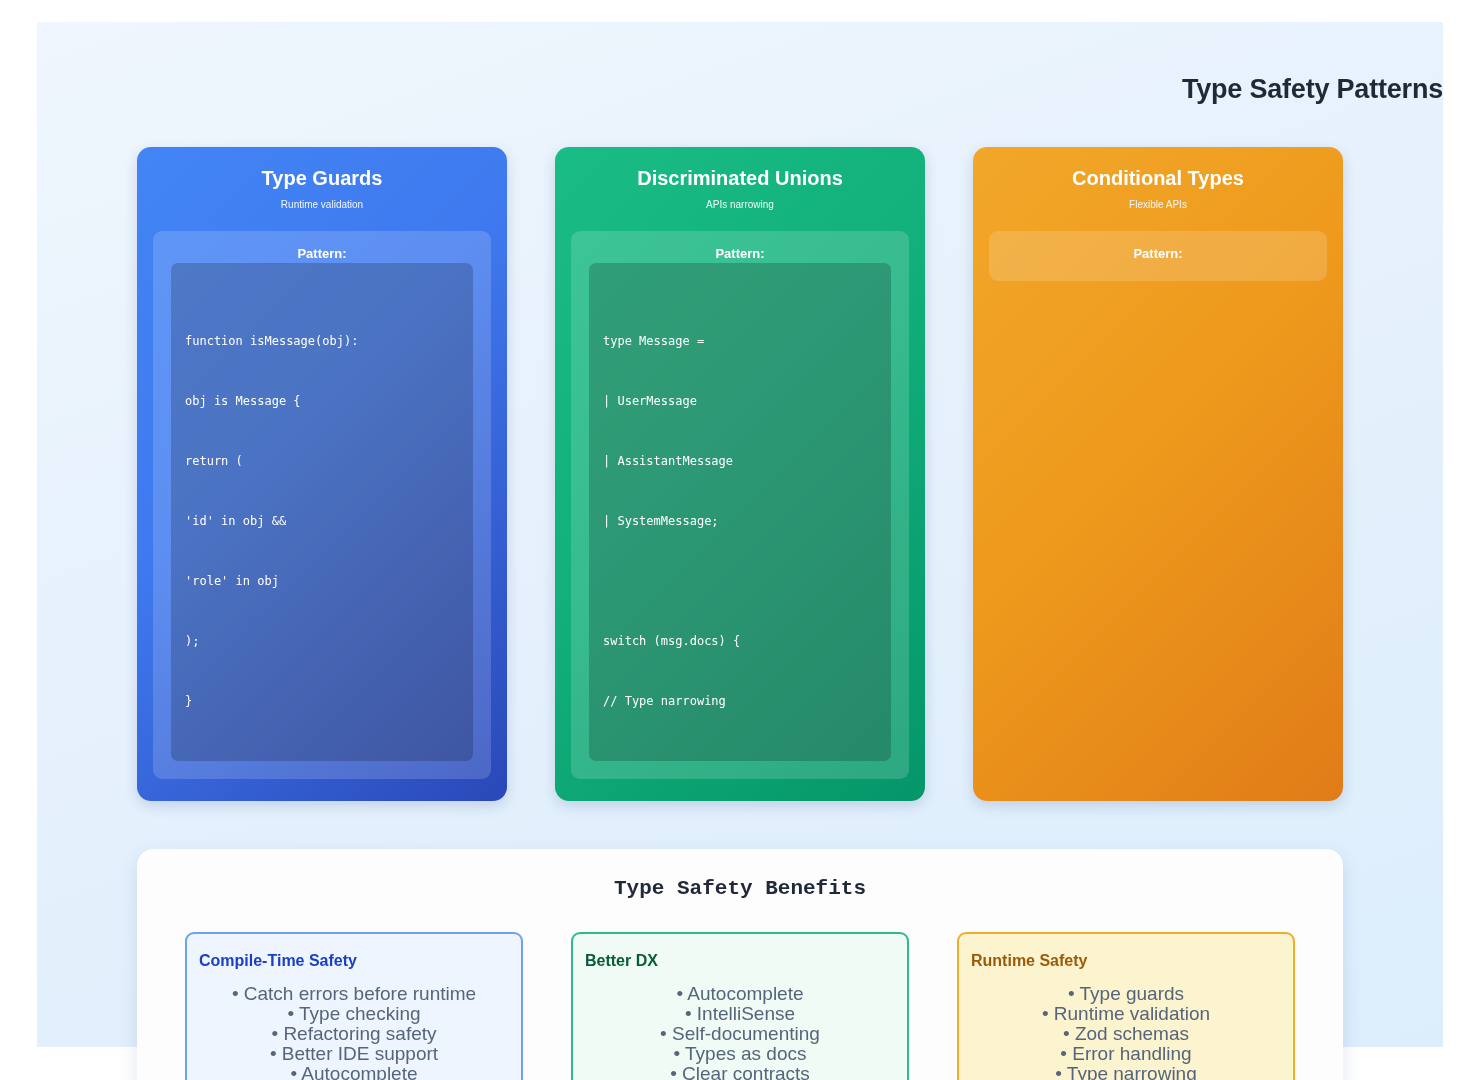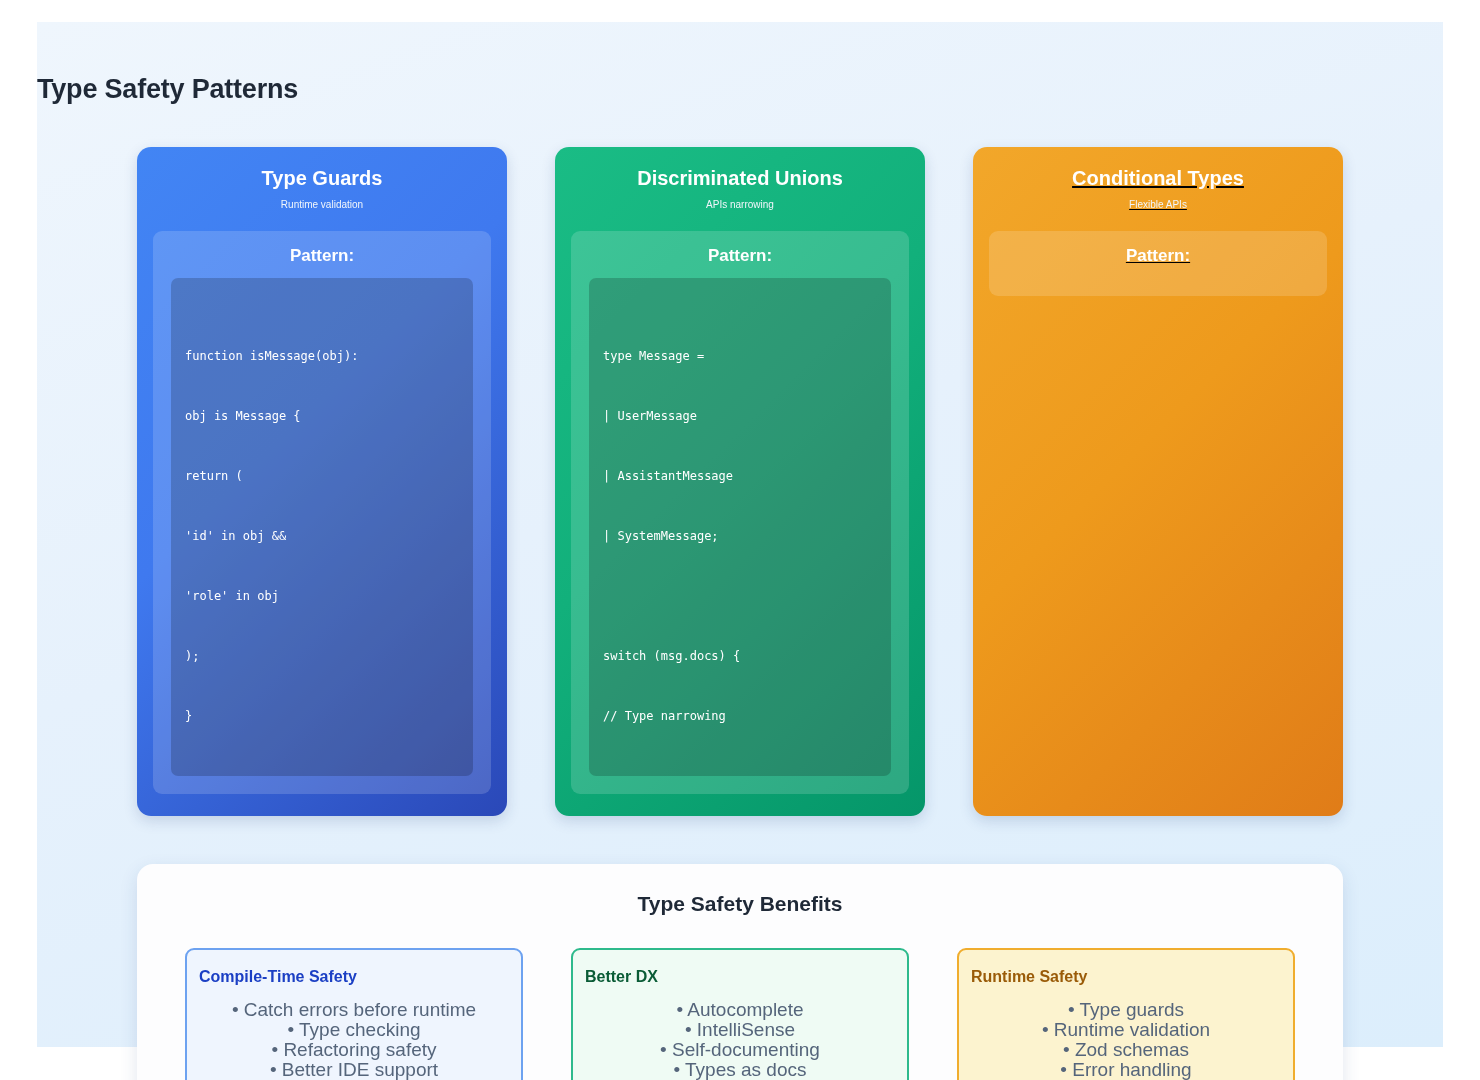--- a/index.html
+++ b/index.html
@@ -16,21 +16,21 @@
     position: absolute;
     left: 37px;
     top: 22px;
     width: 1406px;
     height: 1025px;
     background: linear-gradient(160deg, #eff6fd 0%, #e6f1fc 45%, #dceefc 100%);
     padding: 30px 0 0 0;
   }
 
   .page-title {
-    text-align: left;
+    text-align: right;
     font-size: 27px;
     font-weight: bold;
     color: #1f2937;
     letter-spacing: -0.2px;
     margin-top: 22px;
     margin-bottom: 8px;
   }
 
   
   .patterns-row {
@@ -44,21 +44,21 @@
   .pattern-card {
     width: 402px;
     border-radius: 14px;
     padding: 20px 16px 22px 16px;
     box-shadow: 0 5px 14px rgba(30, 60, 120, 0.17);
     position: relative;
   }
 
   .pattern-card.blue   { background: linear-gradient(135deg, #4285f4 0%, #3f79ef 42%, #2a48b8 100%); }
   .pattern-card.green  { background: linear-gradient(135deg, #1abc85 0%, #12b07b 45%, #059669 100%); }
-  .pattern-card.orange { background: linear-gradient(135deg, #f2a72a 0%, #ee9a1c 45%, #e07c18 100%); text-decoration: underline; }
+  .pattern-card.orange { background: linear-gradient(135deg, #f2a72a 0%, #ee9a1c 45%, #e07c18 100%); }
 
   .pattern-title {
     text-align: center;
     color: #ffffff;
     font-size: 20px;
     font-weight: bold;
     margin-bottom: 9px;
   }
 
   .pattern-subtitle {
@@ -71,23 +71,23 @@
 
   .pattern-inner {
     background: rgba(255, 255, 255, 0.16);
     border-radius: 9px;
     padding: 15px 18px 18px 18px;
   }
 
   .pattern-label {
     text-align: center;
     color: #ffffff;
-    font-size: 17px;
-    font-weight: bold;
-    margin-bottom: 12px;
+    font-size: 13px;
+    font-weight: bold;
+    margin-bottom: 2px;
   }
 
   .code-block {
     background: rgba(0, 0, 0, 0.19);
     border-radius: 7px;
     padding: 28px 14px 10px 14px;
     font-family: "DejaVu Sans Mono", monospace;
     font-size: 12px;
     line-height: 20px;
     color: #ffffff;
@@ -105,20 +105,21 @@
     box-shadow: 0 6px 18px rgba(30, 60, 120, 0.13);
     padding: 28px 48px 42px 48px;
   }
 
   .benefits-title {
     text-align: center;
     font-size: 21px;
     font-weight: bold;
     color: #1f2937;
     margin-bottom: 32px;
+    font-family: Liberation Mono, monospace;
   }
 
   .benefits-row {
     display: flex;
     justify-content: center;
     gap: 48px;
   }
 
   .benefit-card {
     width: 352px;

